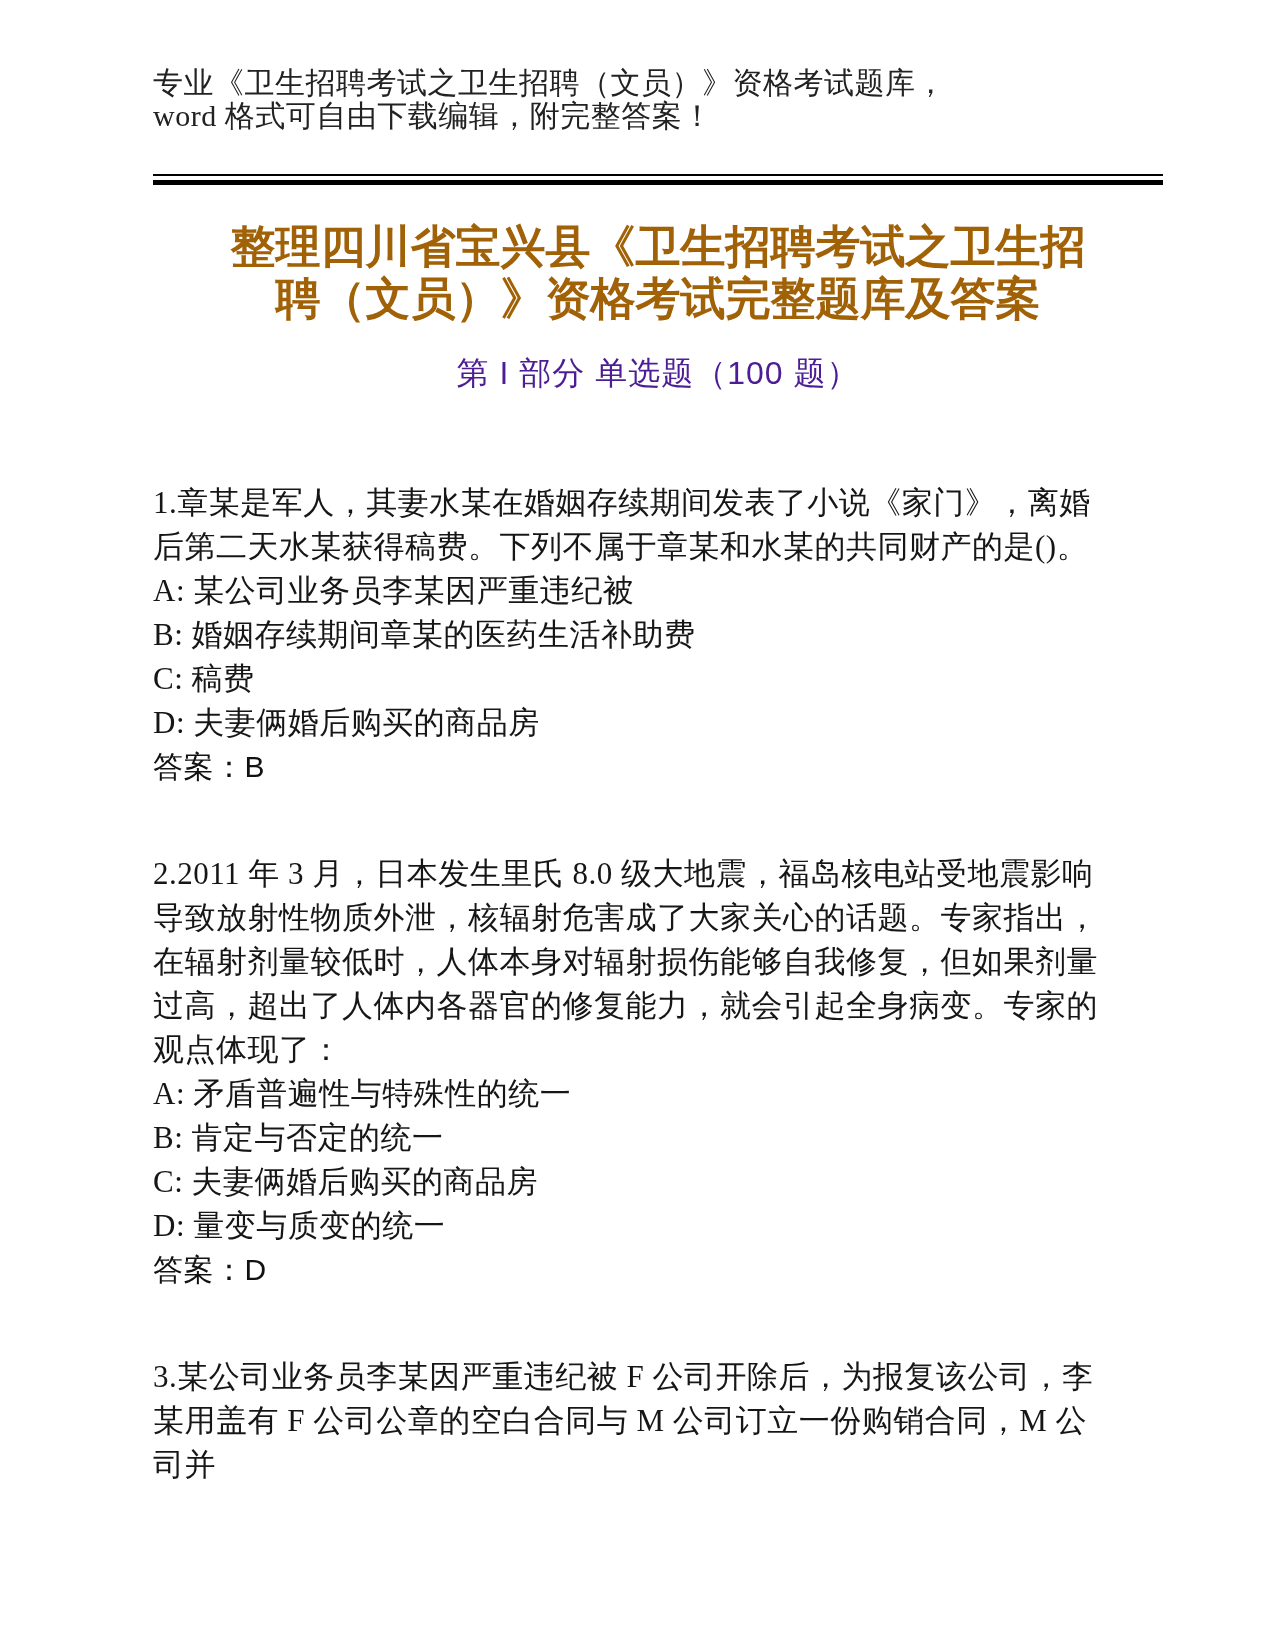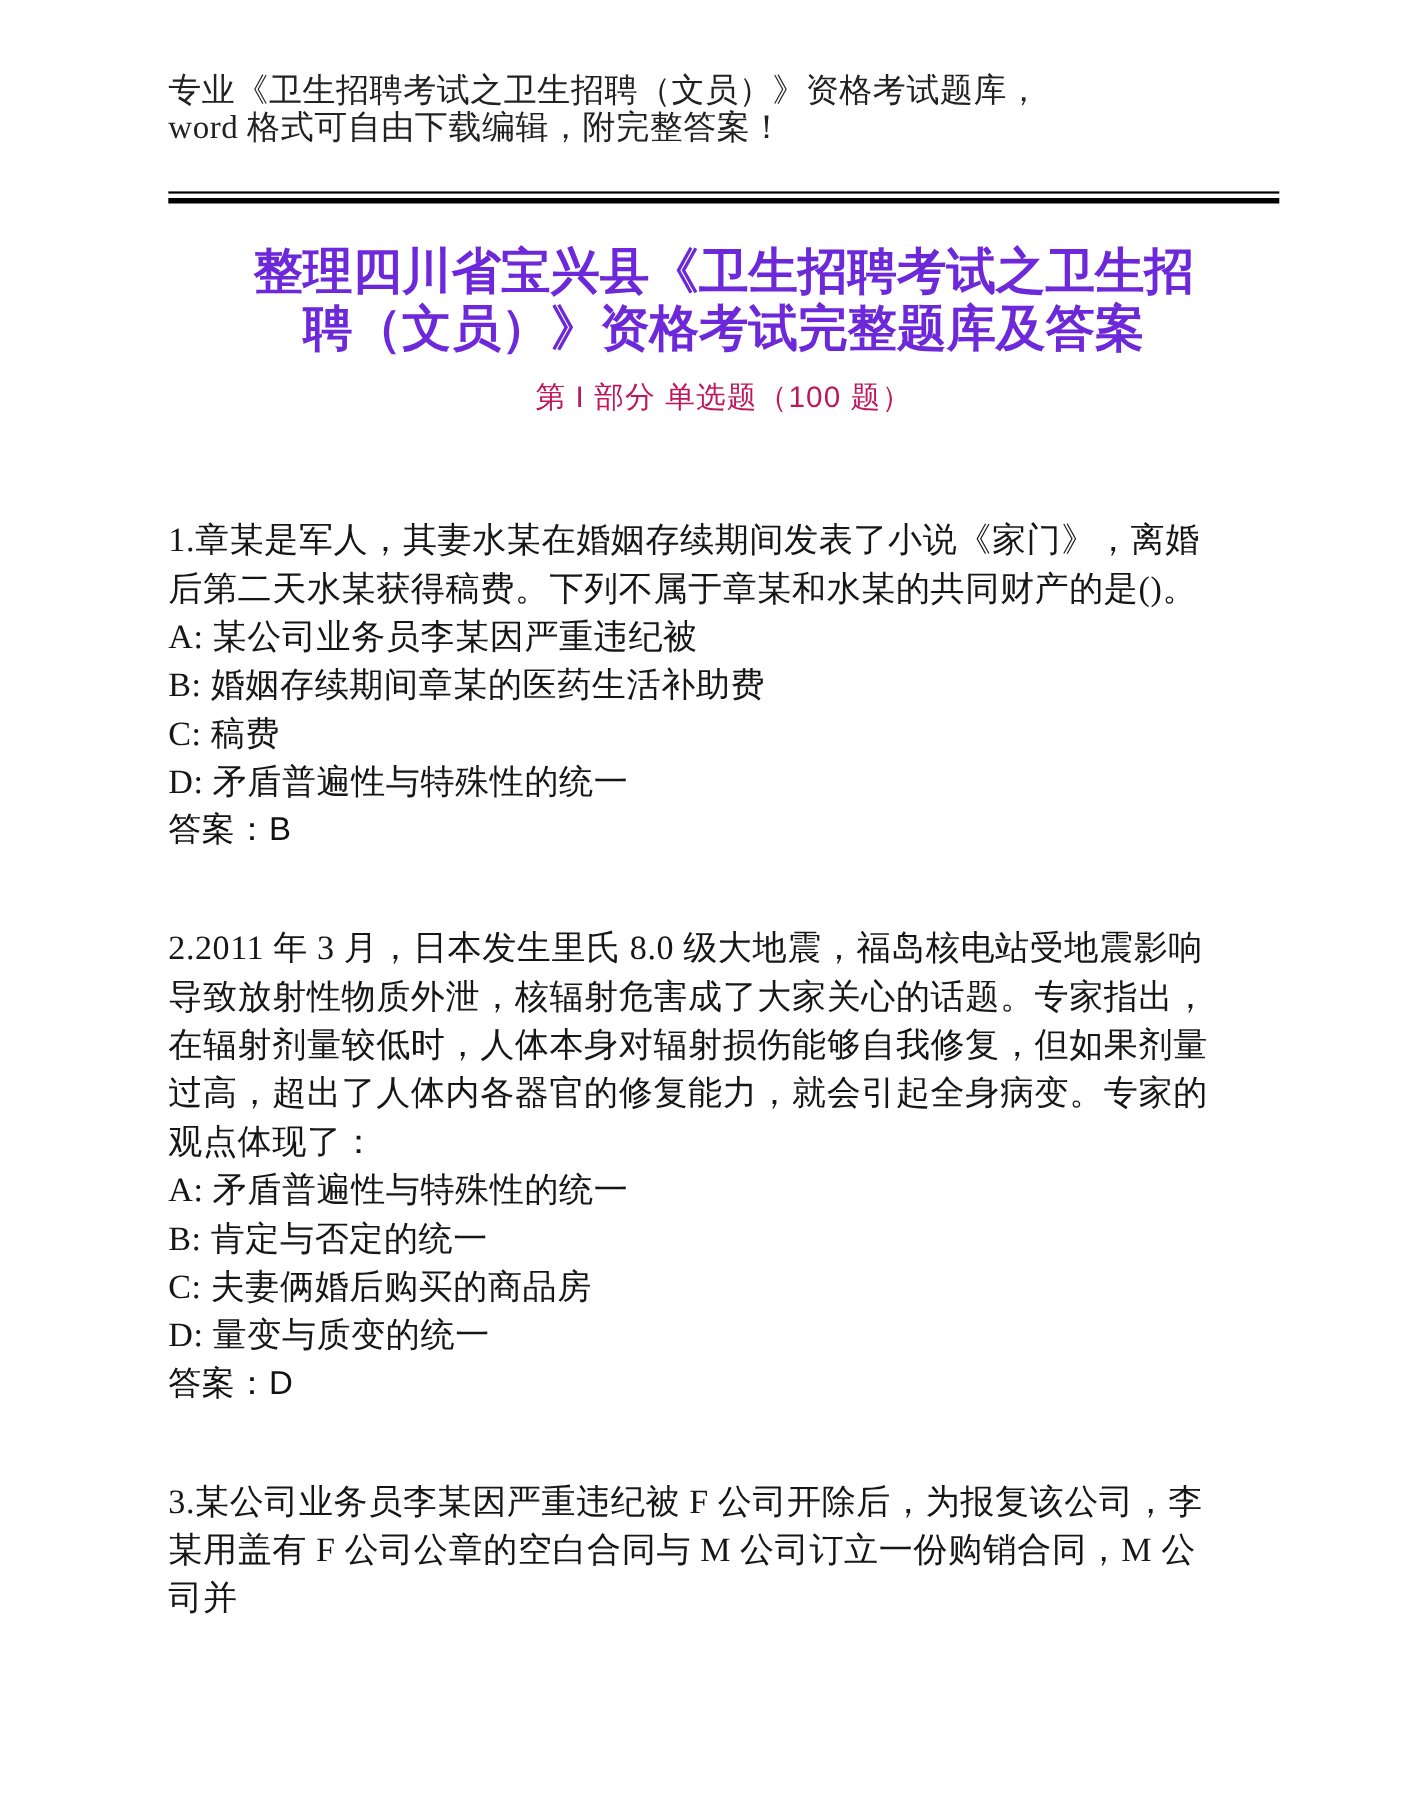--- a/index.html
+++ b/index.html
@@ -37,27 +37,27 @@
     margin: 36px 0 0 65px;
     font-family: "Liberation Sans", sans-serif;
     font-weight: bold;
     font-size: 45px;
     line-height: 52px;
     text-align: center;
     color: #ff0000;
   }
   .section-heading {
     width: 1010px;
-    margin-top: 16px;
+    margin-top: 28px;
     font-family: "Liberation Sans", sans-serif;
-    font-size: 27px;
+    font-size: 32px;
     line-height: 40px;
     letter-spacing: 1px;
     text-align: center;
-    color: #be185d;
+    color: #4c1d95;
   }
   .questions {
     width: 950px;
     margin-top: 88px;
     font-size: 31px;
     line-height: 44px;
     letter-spacing: 0.5px;
   }
   .question + .question {
     margin-top: 63px;
@@ -74,32 +74,32 @@
 </style>
 </head>
 <body>
 
 <div class="page">
 
   <div class="header-note">专业《卫生招聘考试之卫生招聘（文员）》资格考试题库，word 格式可自由下载编辑，附完整答案！</div>
 
   <div class="header-divider"></div>
 
-  <div class="doc-title" style="color: #6d28d9;">整理四川省宝兴县《卫生招聘考试之卫生招聘（文员）》资格考试完整题库及答案</div>
+  <div class="doc-title" style="color: #a16207;">整理四川省宝兴县《卫生招聘考试之卫生招聘（文员）》资格考试完整题库及答案</div>
 
   <div class="section-heading">第 I 部分 单选题（100 题）</div>
 
   <div class="questions">
 
     <div class="question">
       <p class="stem">1.章某是军人，其妻水某在婚姻存续期间发表了小说《家门》，离婚后第二天水某获得稿费。下列不属于章某和水某的共同财产的是()。</p>
       <div class="option">A: 某公司业务员李某因严重违纪被</div>
       <div class="option">B: 婚姻存续期间章某的医药生活补助费</div>
       <div class="option">C: 稿费</div>
-      <div class="option">D: 矛盾普遍性与特殊性的统一</div>
+      <div class="option">D: 夫妻俩婚后购买的商品房</div>
       <div class="answer">答案：B</div>
     </div>
 
     <div class="question">
       <p class="stem">2.2011 年 3 月，日本发生里氏 8.0 级大地震，福岛核电站受地震影响导致放射性物质外泄，核辐射危害成了大家关心的话题。专家指出，在辐射剂量较低时，人体本身对辐射损伤能够自我修复，但如果剂量过高，超出了人体内各器官的修复能力，就会引起全身病变。专家的观点体现了：</p>
       <div class="option">A: 矛盾普遍性与特殊性的统一</div>
       <div class="option">B: 肯定与否定的统一</div>
       <div class="option">C: 夫妻俩婚后购买的商品房</div>
       <div class="option">D: 量变与质变的统一</div>
       <div class="answer">答案：D</div>

